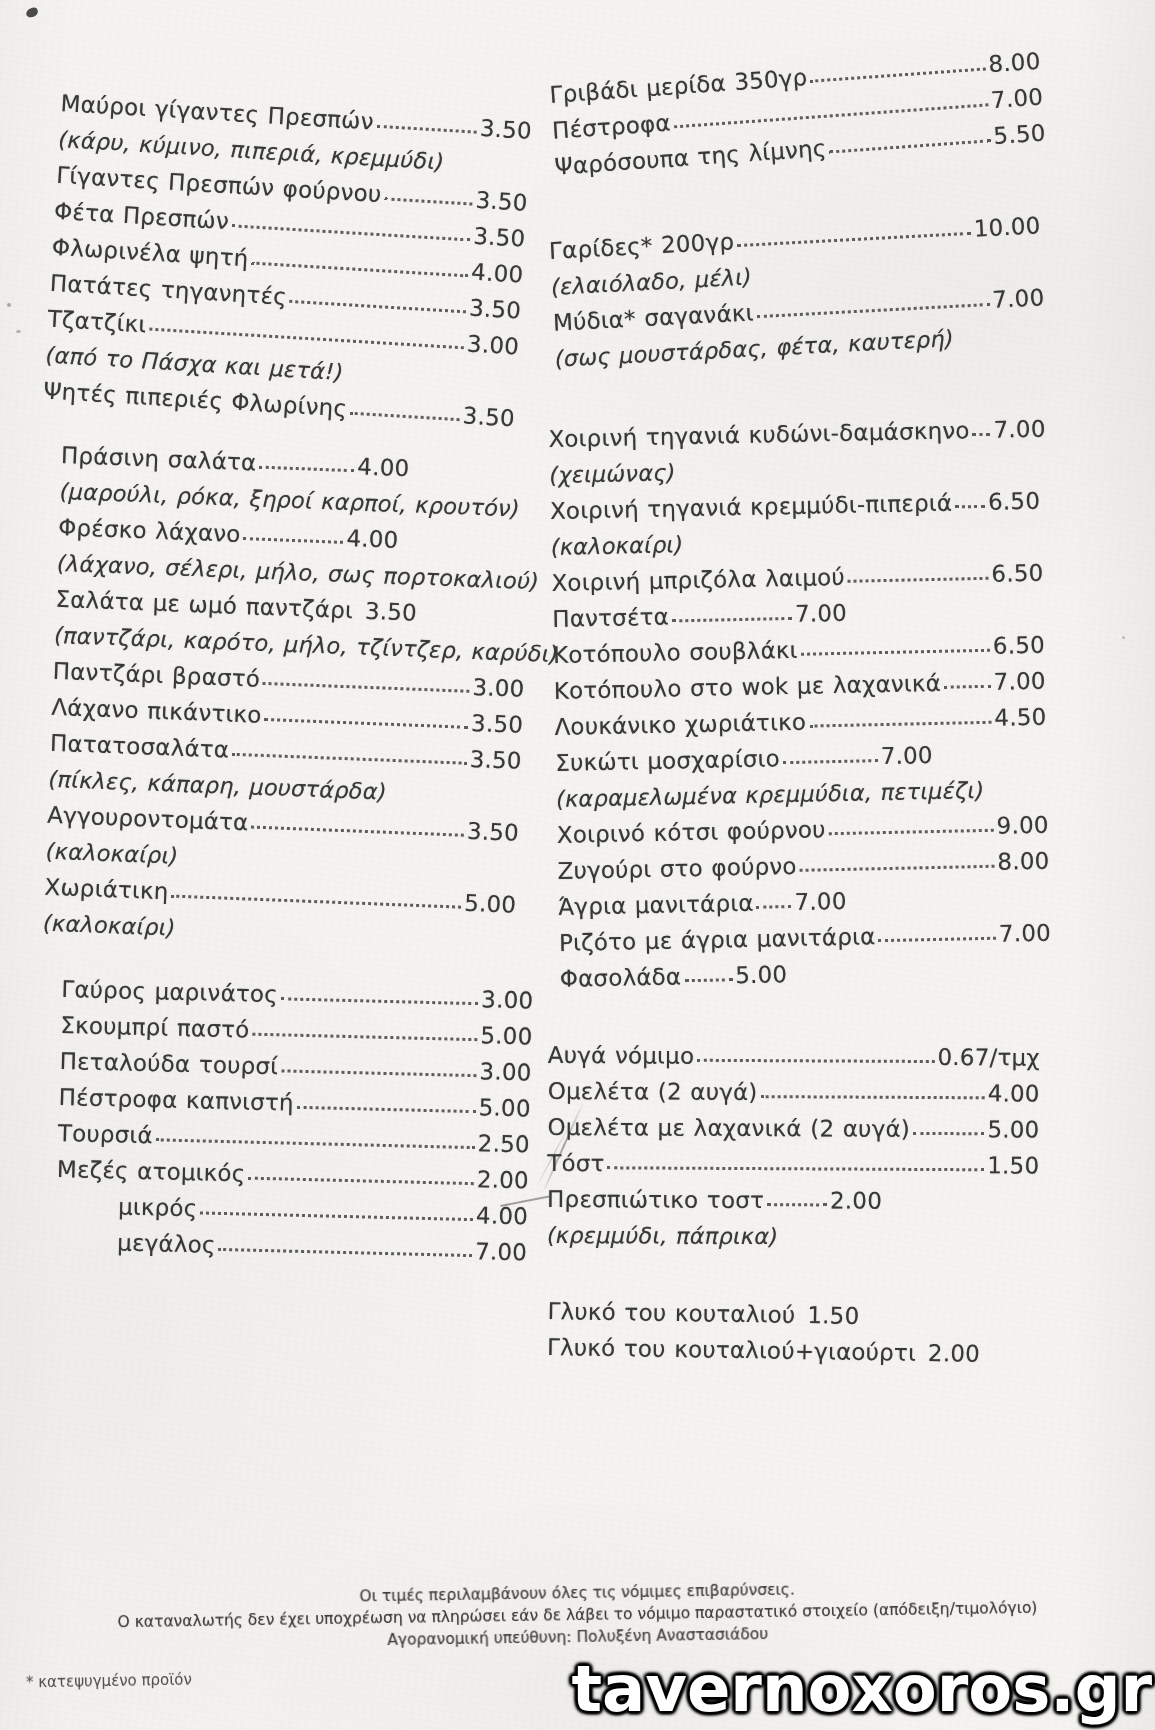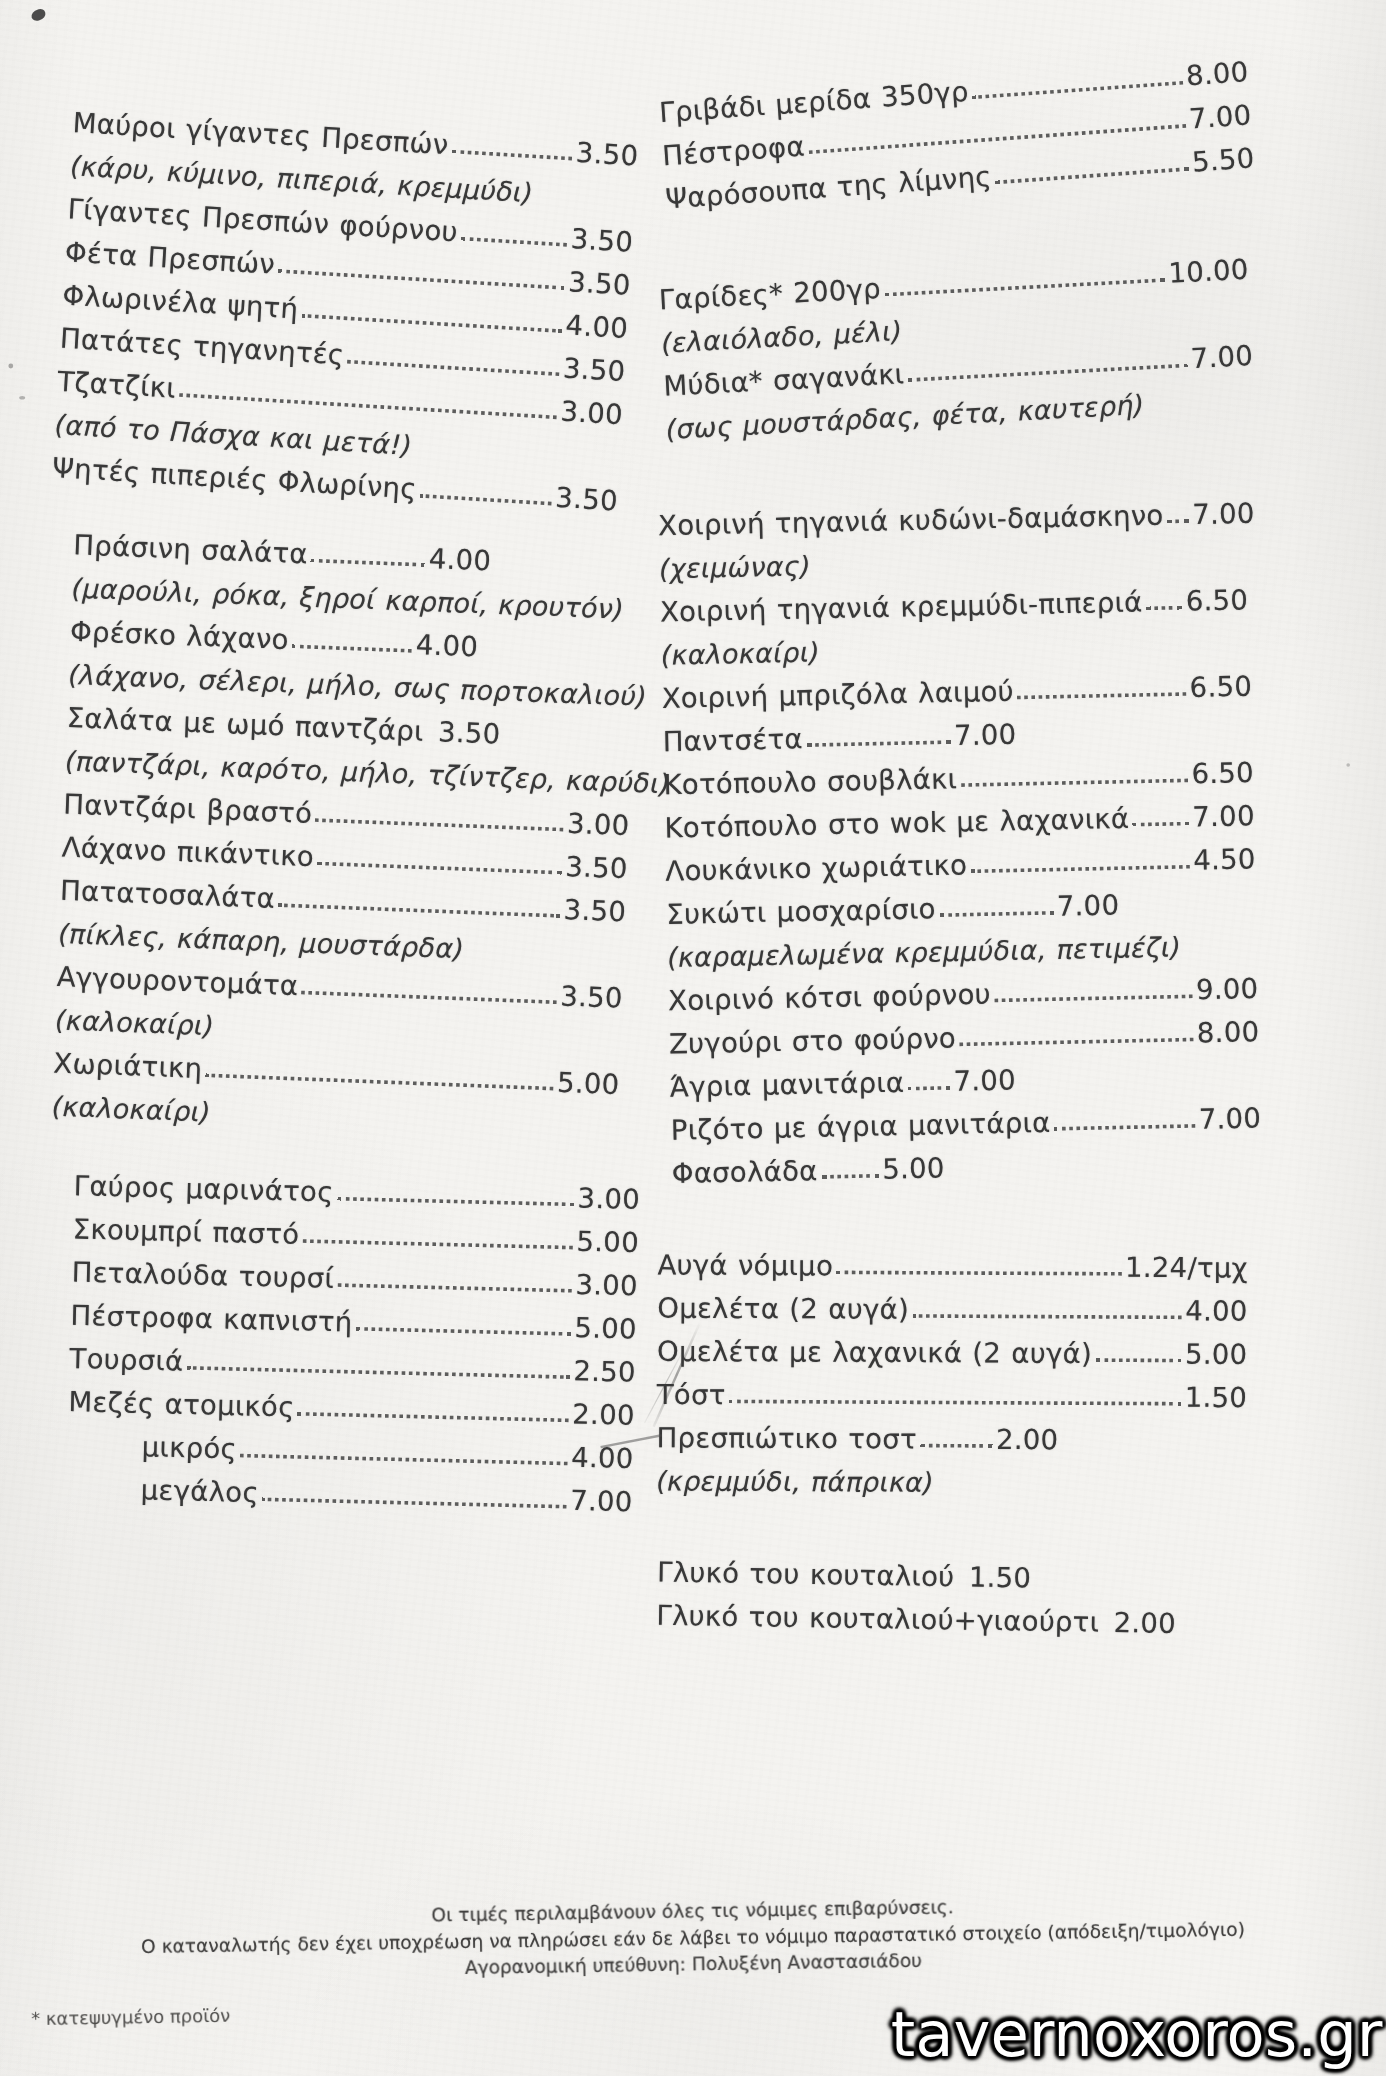--- a/index.html
+++ b/index.html
@@ -69,21 +69,21 @@
     text-shadow:0 0 0.7px rgba(60,60,60,0.5);
   }
   .footnote{
     position:absolute;left:26px;top:1672px;
     font-size:15px;color:#4c4b49;
     transform:rotate(-1deg);
     filter:blur(0.3px);
   }
   .watermark{
     position:absolute;right:3px;bottom:4px;
-    font-size:52px;font-weight:400;
+    font-size:64px;font-weight:700;
     color:#ffffff;
     letter-spacing:0px;
     text-shadow:
       0 0 2px #000,0 0 4px #000,0 0 6px #000,
       2px 2px 3px #000,-2px 2px 3px #000,2px -2px 3px #000,-2px -2px 3px #000,
       3px 0 3px #000,-3px 0 3px #000,0 3px 3px #000,0 -3px 3px #000;
   }
   .speck{position:absolute;background:#222;}
   .speck-a{left:26px;top:8px;width:12px;height:9px;border-radius:60% 40% 55% 45%;opacity:.8;transform:rotate(-15deg);}
   .speck-b{left:7px;top:303px;width:4px;height:4px;border-radius:50%;opacity:.35;}
@@ -332,21 +332,21 @@
         <div class="line item">
           <span class="label">Φασολάδα</span>
           <span class="dots" style="width: 48px;"></span>
           <span class="price">5.00</span>
         </div>
       </div>
       <div class="section sec-right-3">
         <div class="line item">
           <span class="label">Αυγά νόμιμο</span>
           <span class="dots fill"></span>
-          <span class="price">1.24/τμχ</span>
+          <span class="price">0.67/τμχ</span>
         </div>
         <div class="line item">
           <span class="label">Ομελέτα (2 αυγά)</span>
           <span class="dots fill"></span>
           <span class="price">4.00</span>
         </div>
         <div class="line item">
           <span class="label">Ομελέτα με λαχανικά (2 αυγά)</span>
           <span class="dots fill"></span>
           <span class="price">5.00</span>

